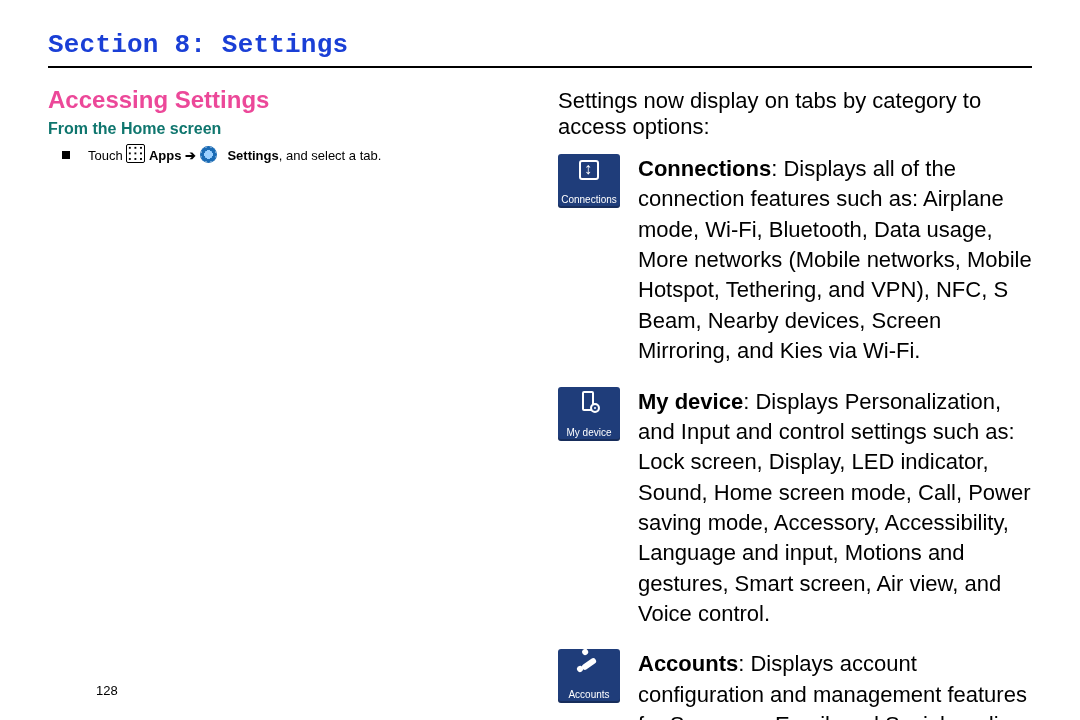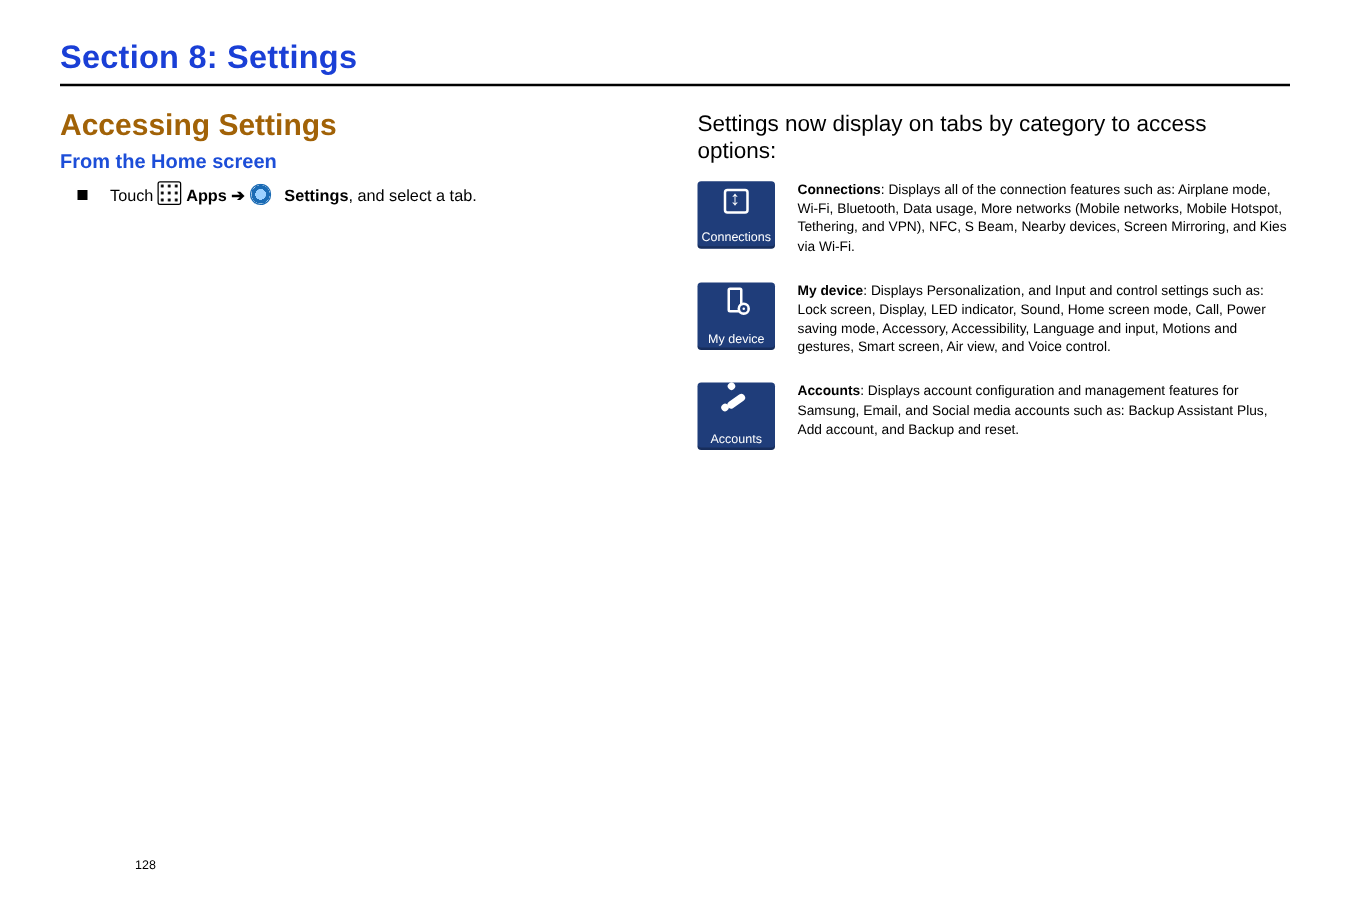--- a/index.html
+++ b/index.html
@@ -10,44 +10,45 @@
     position:relative;
     box-sizing:border-box;
     padding:30px 48px 0 48px;
   }
   .section-title{
     color:#1a3fd6;
     font-weight:900;
     font-size:26px;
     margin:0 0 6px 0;
     letter-spacing:.2px;
+    font-family:Liberation Mono, monospace;
   }
   .rule{border:none;border-top:2px solid #000;margin:0 0 14px 0}
   .cols{display:flex;gap:36px}
   .col{flex:1;min-width:0}
   .h2{
-    color:#a16207;font-weight:900;font-size:24px;margin:4px 0 6px 0;
+    color:#ec4899;font-weight:900;font-size:24px;margin:4px 0 6px 0;
   }
   .h3{
-    color:#1d4ed8;font-weight:900;font-size:16px;margin:6px 0 6px 0;
+    color:#0f766e;font-weight:900;font-size:16px;margin:6px 0 6px 0;
   }
-  .intro{font-size:18px;margin:6px 0 14px 0}
+  .intro{font-size:22px;margin:6px 0 14px 0}
   ul.sq{list-style:none;padding:0;margin:0}
   ul.sq>li{
     position:relative;padding-left:40px;margin:6px 0 0 0;
     font-size:13px;line-height:1.38;
   }
   ul.sq>li::before{
     content:"";position:absolute;left:14px;top:7px;width:8px;height:8px;background:#000;
   }
   .or{padding-left:40px;font-size:17px;margin:6px 0}
   .cont{padding-left:40px;font-size:17px;line-height:1.38;margin-top:10px}
   .b{font-weight:700}
   .arrow{font-weight:900}
-  .page-num{position:absolute;left:108px;bottom:22px;font-size:10px}
+  .page-num{position:absolute;left:96px;bottom:22px;font-size:13px}
 
   
   .ic{display:inline-block;vertical-align:-3px}
   .ic-apps{
     width:17px;height:17px;
     background:
       radial-gradient(circle,#000 1.1px,transparent 1.2px) 0 0/5.6px 5.6px,
       #fff;
     border:1px solid #000;border-radius:2px;
   }
@@ -100,21 +101,21 @@
     content:"";position:absolute;left:15px;top:12px;width:10px;height:10px;border:2px solid #fff;border-radius:50%;box-sizing:border-box;background:#1f3d7a;
     box-shadow:inset 0 0 0 2px #1f3d7a,inset 0 0 0 4px #fff;
   }
   .bicon-acc::before{
     content:"";position:absolute;left:6px;top:8px;width:16px;height:6px;background:#fff;border-radius:3px;transform:rotate(-35deg);
   }
   .bicon-acc::after{
     content:"";position:absolute;left:2px;top:13px;width:6px;height:6px;background:#fff;border-radius:50%;transform:rotate(-35deg);
     box-shadow:14px -11px 0 #fff;
   }
-  .tabtext{flex:1;font-size:11px;line-height:1.38}
+  .tabtext{flex:1;font-size:22px;line-height:1.38}
   .tabtext .b{font-weight:700}
 </style>
 </head>
 <body>
 
 <h1 class="section-title">Section 8: Settings</h1>
 <hr class="rule">
 
 <div class="cols">
 

